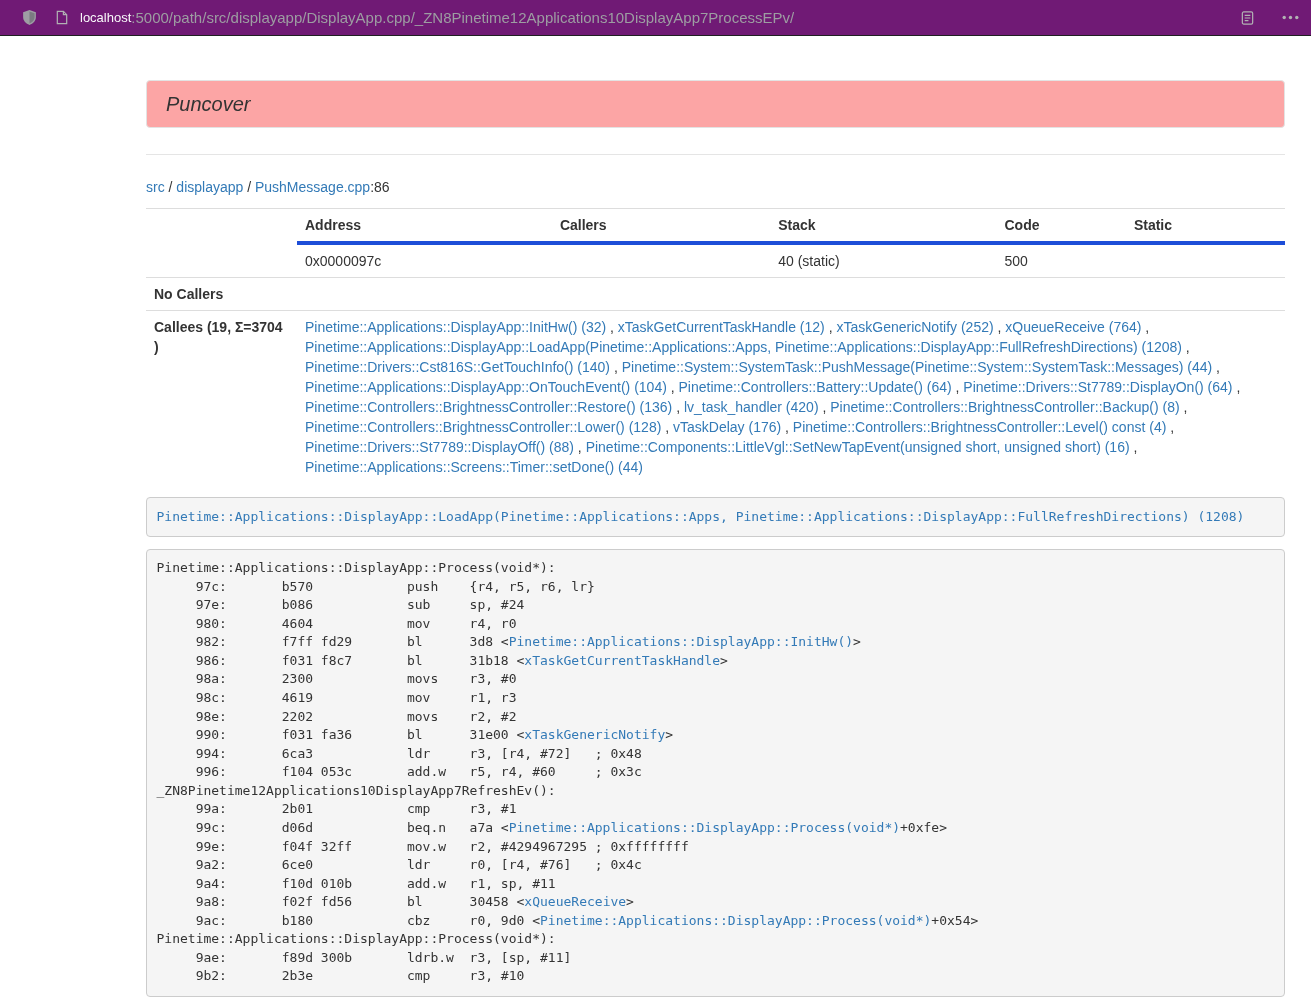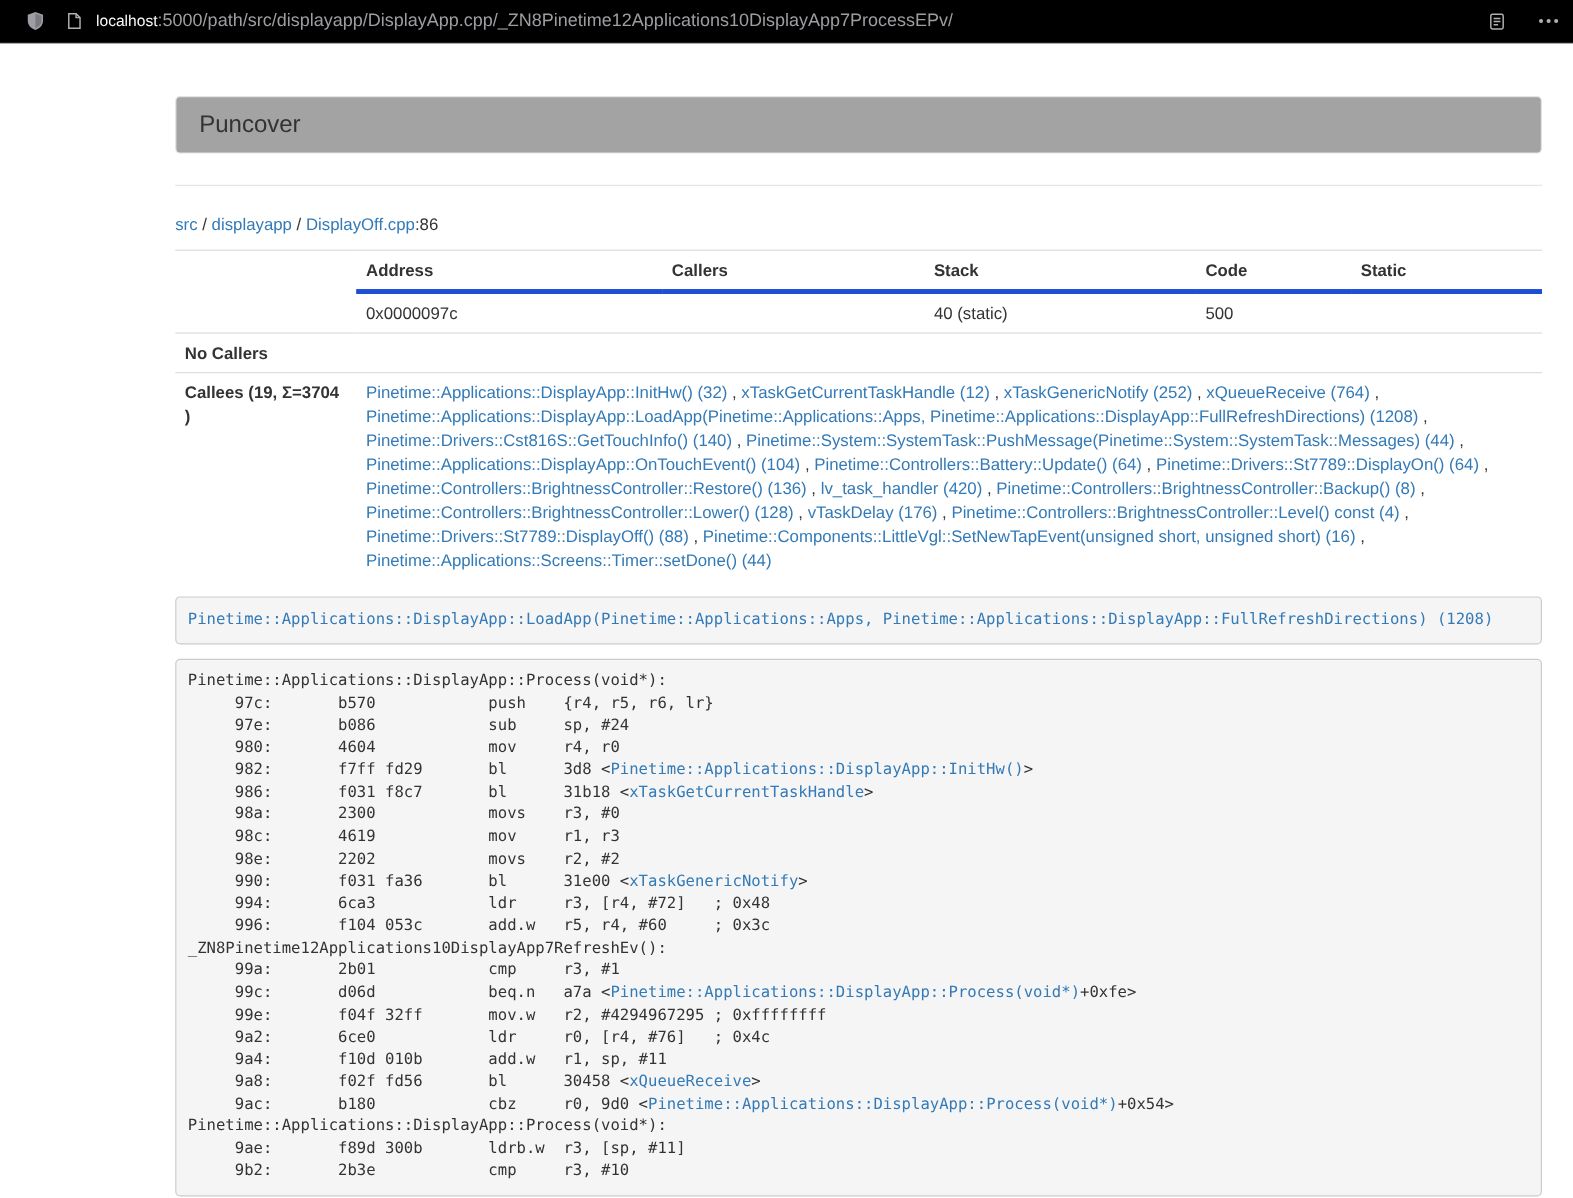--- a/index.html
+++ b/index.html
@@ -6,39 +6,39 @@
   html,body { background:#fff; }
   body {
     width:1311px; height:998px; overflow:hidden;
     font-family:"Liberation Sans", sans-serif;
     font-size:14px; color:#333;
   }
   a { color:#337ab7; text-decoration:none; cursor:pointer; }
 
   
   .browser-bar {
-    height:36px; background:#000000; border-bottom:1px solid #1f1f22;
+    height:36px; background:#701a75; border-bottom:1px solid #1f1f22;
     display:flex; align-items:center; padding:0 12px 0 21px;
   }
   .tb-icon { display:inline-flex; align-items:center; justify-content:center; flex:0 0 auto; }
   .tb-icon svg { display:block; }
   .shield-wrap { margin-right:17px; }
   .urlbar { display:flex; align-items:center; flex:1 1 auto; min-width:0; height:100%; }
   .pageinfo-wrap { margin-right:11px; }
   .url-host { color:#f9f9fa; font-size:13px; white-space:pre; }
   .url-rest { color:#9d9da2; font-size:15px; white-space:pre; overflow:hidden; text-overflow:clip; }
   .right-icons { display:flex; align-items:center; margin-left:auto; }
   .reader-wrap { margin-right:27px; }
 
   
   .content { width:1139px; margin-left:146px; }
 
   .panel {
-    margin-top:44px; background:#a3a3a3; border:1px solid #e3e3e3;
-    border-radius:4px; padding:11px 19px;
+    margin-top:44px; background:#fca5a5; border:1px solid #e3e3e3;
+    border-radius:4px; padding:11px 19px;font-style:italic;
   }
   .panel h1 { font-size:20px; font-weight:400; color:#333; line-height:24px; }
 
   hr.divider { border:none; border-top:1px solid #e5e5e5; margin:26px 0 0 0; }
 
   .breadcrumb { margin:22px 0 11px 0; font-size:14px; line-height:20px; color:#333; white-space:pre-wrap; }
 
   table.main { width:100%; border-collapse:collapse; }
   table.main > tbody > tr > th,
   table.main > tbody > tr > td {
@@ -104,21 +104,21 @@
 </div>
 
 <div class="content">
 
   <div class="panel">
     <h1>Puncover</h1>
   </div>
 
   <hr class="divider">
 
-  <p class="breadcrumb"><a href="#">src</a> / <a href="#">displayapp</a> / <a href="#">DisplayOff.cpp</a>:86</p>
+  <p class="breadcrumb"><a href="#">src</a> / <a href="#">displayapp</a> / <a href="#">PushMessage.cpp</a>:86</p>
 
   <table class="main">
     <tbody>
       <tr>
         <th class="left-col"></th>
         <td class="inner-td">
           <table class="inner">
             <colgroup>
               <col style="width:25.8%">
                 <col style="width:22.1%">

